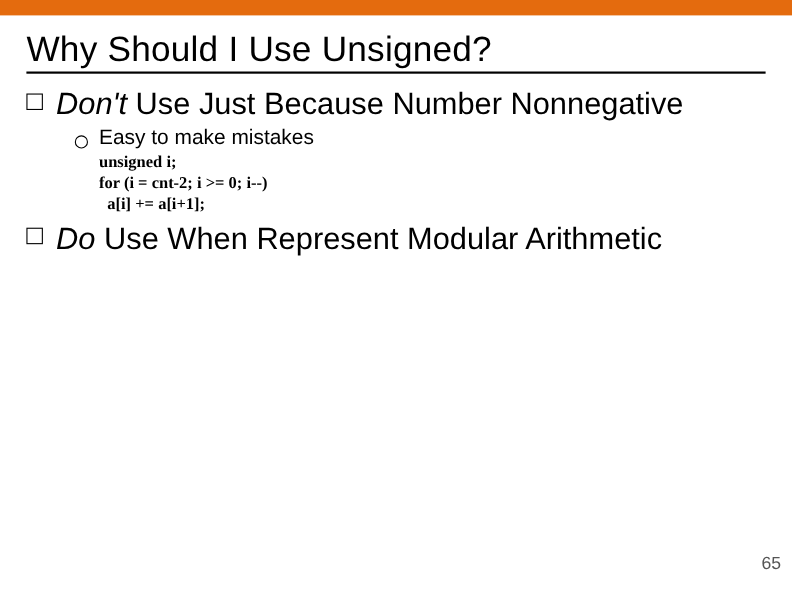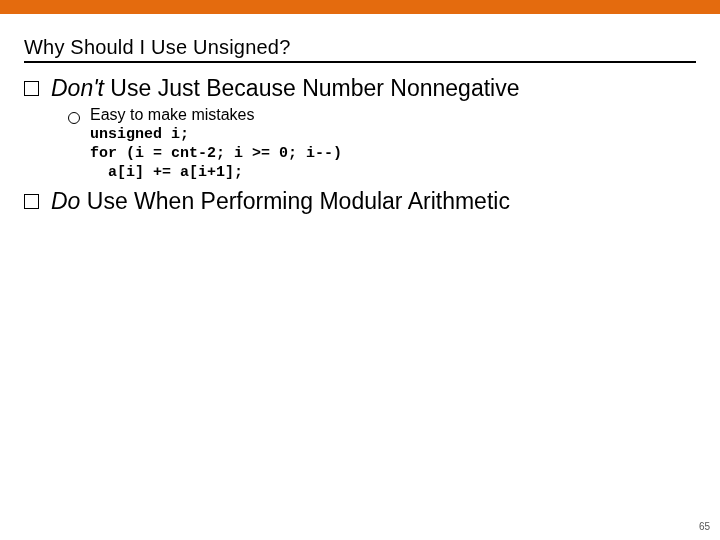--- a/index.html
+++ b/index.html
@@ -14,71 +14,71 @@
   }
   .top-bar {
     background: #e46b0e;
     height: 14px;
     width: 100%;
   }
   .slide {
     padding: 0 24px;
   }
   .title {
-    font-size: 20px;
+    font-size: 32px;
     font-weight: 400;
-    margin: 22px 0 2px 0;
+    margin: 12px 0 2px 0;
     letter-spacing: 0.2px;
   }
   .hr {
     border: none;
     border-top: 2px solid #000;
     margin: 2px 0 12px 0;
   }
   .lvl1 {
     display: flex;
     align-items: flex-start;
-    font-size: 23px;
+    font-size: 28px;
     margin: 6px 0 2px 0;
   }
   .lvl1 .bullet {
     width: 13px; height: 13px;
     border: 1.5px solid #000;
     margin: 6px 12px 0 0;
     flex: 0 0 auto;
   }
   .lvl1 .txt { flex: 1; }
   .lvl1 .txt .em { font-style: italic; }
   .lvl2 {
     display: flex;
-    align-items: flex-end;
-    font-size: 16px;
+    align-items: center;
+    font-size: 19px;
     margin: 4px 0 0px 44px;
   }
   .lvl2 .bullet {
     width: 10px; height: 10px;
     border: 1.5px solid #000;
     border-radius: 50%;
     margin: 6px 10px 0 0;
     flex: 0 0 auto;
   }
   .lvl2 .txt { flex: 1; }
   .code {
-    font-family: Liberation Mono, monospace;
+    font-family: Liberation Serif, serif;
     font-size: 15px;
     font-weight: bold;
     white-space: pre;
     margin: 2px 0 0px 66px;
     line-height: 1.25;
   }
   .pagenum {
     position: absolute;
     right: 10px;
-    bottom: 8px;
-    font-size: 10px;
+    bottom: 18px;
+    font-size: 16px;
     color: #555;
   }
 </style>
 </head>
 <body>
 
 <div class="top-bar"></div>
 <div class="slide">
 
   <div class="title">Why Should I Use Unsigned?</div>
@@ -94,20 +94,20 @@
     <span class="bullet"></span>
     <span class="txt">Easy to make mistakes</span>
   </div>
   <div class="code">unsigned i;
 for (i = cnt-2; i &gt;= 0; i--)
   a[i] += a[i+1];</div>
 
   <div class="lvl1">
     <span class="bullet"></span>
     <span class="txt">
-      <span class="em">Do</span><span> Use When Performing Modular Arithmetic</span>
+      <span class="em">Do</span><span> Use When Represent Modular Arithmetic</span>
     </span>
   </div>
 
 
 </div>
 
 <div class="pagenum">65</div>
 
 </body></html>

